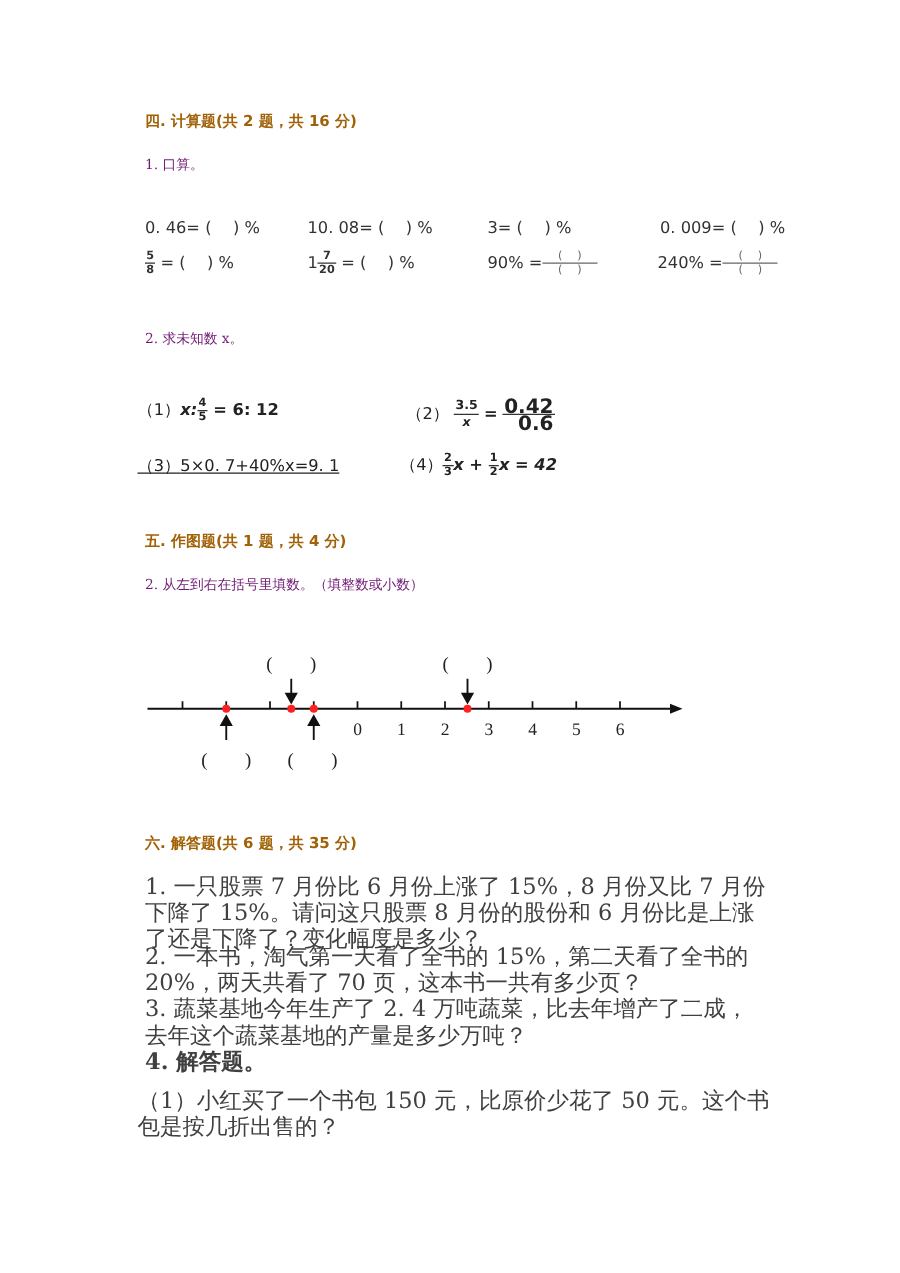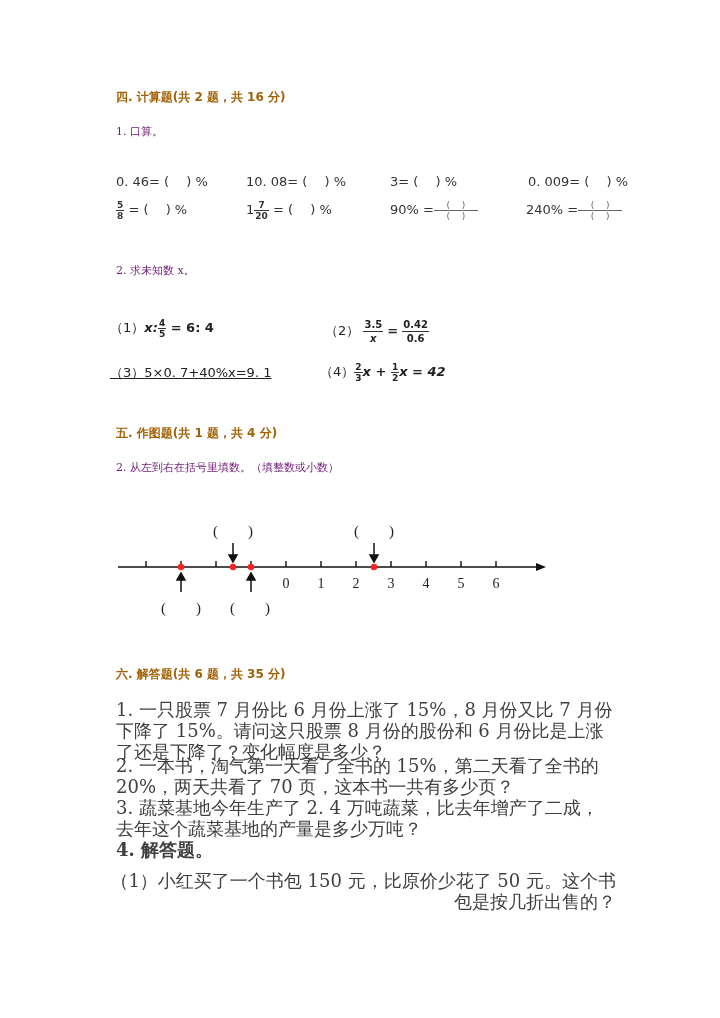--- a/index.html
+++ b/index.html
@@ -40,27 +40,27 @@
 <div class="abs calc" style="left:390px;top:200px;">
   <span>90% =</span><span class="blankfrac"><span class="num">(　 )</span><span class="den">(　 )</span></span>
 </div>
 <div class="abs calc" style="left:526px;top:200px;">
   <span>240% =</span><span class="blankfrac"><span class="num">(　 )</span><span class="den">(　 )</span></span>
 </div>
 
 <div class="abs q" style="left:116px;top:263px;">2. 求未知数 x。</div>
 
 <div class="abs eq" style="left:110px;top:318px;">
-  <span>（1）</span><b><i>x:</i></b><span class="frac"><span class="num">4</span><span class="den">5</span></span><b> = 6: 4</b>
+  <span>（1）</span><b><i>x:</i></b><span class="frac"><span class="num">4</span><span class="den">5</span></span><b> = 6: 12</b>
 </div>
 <div class="abs eq" style="left:325px;top:318px;">
   <span>（2）</span>
   <span class="frac" style="font-size:10px;line-height:13px;"><span class="num">3.5</span><span class="den"><i>x</i></span></span>
   <b>=</b>
-  <span class="frac" style="font-size:10px;line-height:13px;"><span class="num">0.42</span><span class="den">0.6</span></span>
+  <span class="frac" style="font-size:16px;line-height:13px;text-align:right;"><span class="num">0.42</span><span class="den">0.6</span></span>
 </div>
 <div class="abs eq" style="left:110px;top:364px;text-decoration:underline;">
   <span>（3）</span><span>5×0. 7+40%x=9. 1</span>
 </div>
 <div class="abs eq" style="left:320px;top:362px;">
   <span>（4）</span><span class="frac"><span class="num">2</span><span class="den">3</span></span><b><i>x + </i></b><span class="frac"><span class="num">1</span><span class="den">2</span></span><b><i>x = 42</i></b>
 </div>
 
 <div class="abs sec-title" style="left:116px;top:425px;">五. 作图题(共 1 题，共 4 分)</div>
 <div class="abs q" style="left:116px;top:460px;">2. 从左到右在括号里填数。（填整数或小数）</div>
@@ -114,13 +114,13 @@
     <text x="181" y="103">(　　)</text>
     <text x="250" y="103">(　　)</text>
   </g>
 </svg>
 
 <div class="abs sec-title" style="left:116px;top:666px;">六. 解答题(共 6 题，共 35 分)</div>
 <div class="para" style="top:699px;">1. 一只股票 7 月份比 6 月份上涨了 15%，8 月份又比 7 月份下降了 15%。请问这只股票 8 月份的股份和 6 月份比是上涨了还是下降了？变化幅度是多少？</div>
 <div class="para" style="top:755px;">2. 一本书，淘气第一天看了全书的 15%，第二天看了全书的 20%，两天共看了 70 页，这本书一共有多少页？</div>
 <div class="para" style="top:797px;">3. 蔬菜基地今年生产了 2. 4 万吨蔬菜，比去年增产了二成，去年这个蔬菜基地的产量是多少万吨？</div>
 <div class="para" style="top:839px;font-weight:bold;">4. 解答题。</div>
-<div class="para" style="top:870px;left:110px;width:506px;text-align:right;">（1）小红买了一个书包 150 元，比原价少花了 50 元。这个书包是按几折出售的？</div>
+<div class="para" style="top:870px;left:110px;width:506px;">（1）小红买了一个书包 150 元，比原价少花了 50 元。这个书包是按几折出售的？</div>
 
 </body></html>

